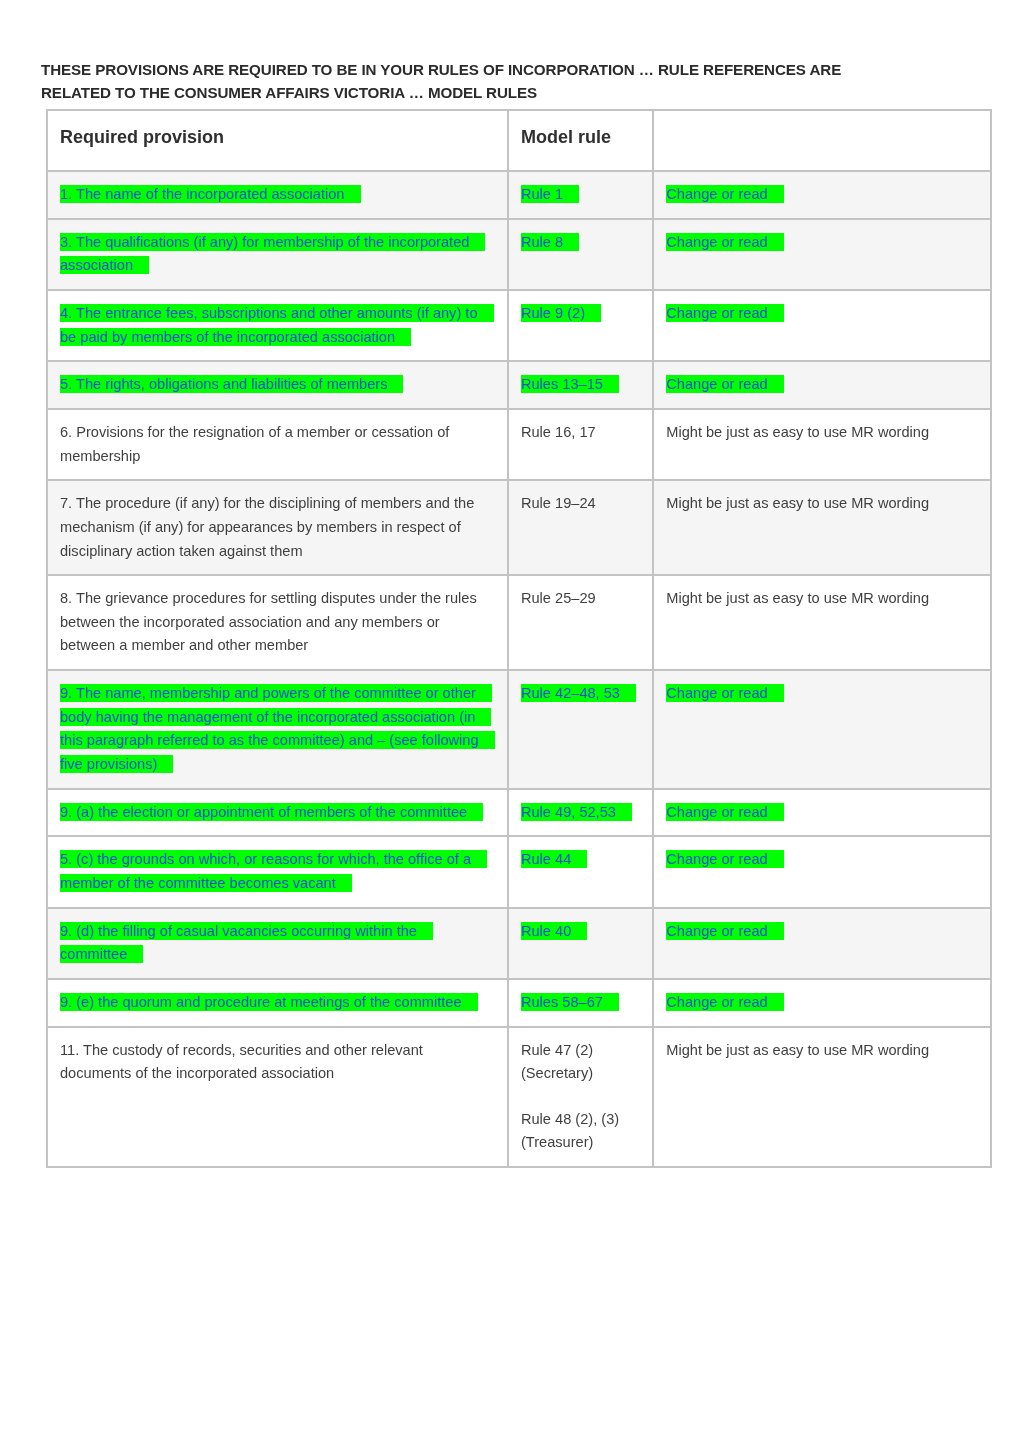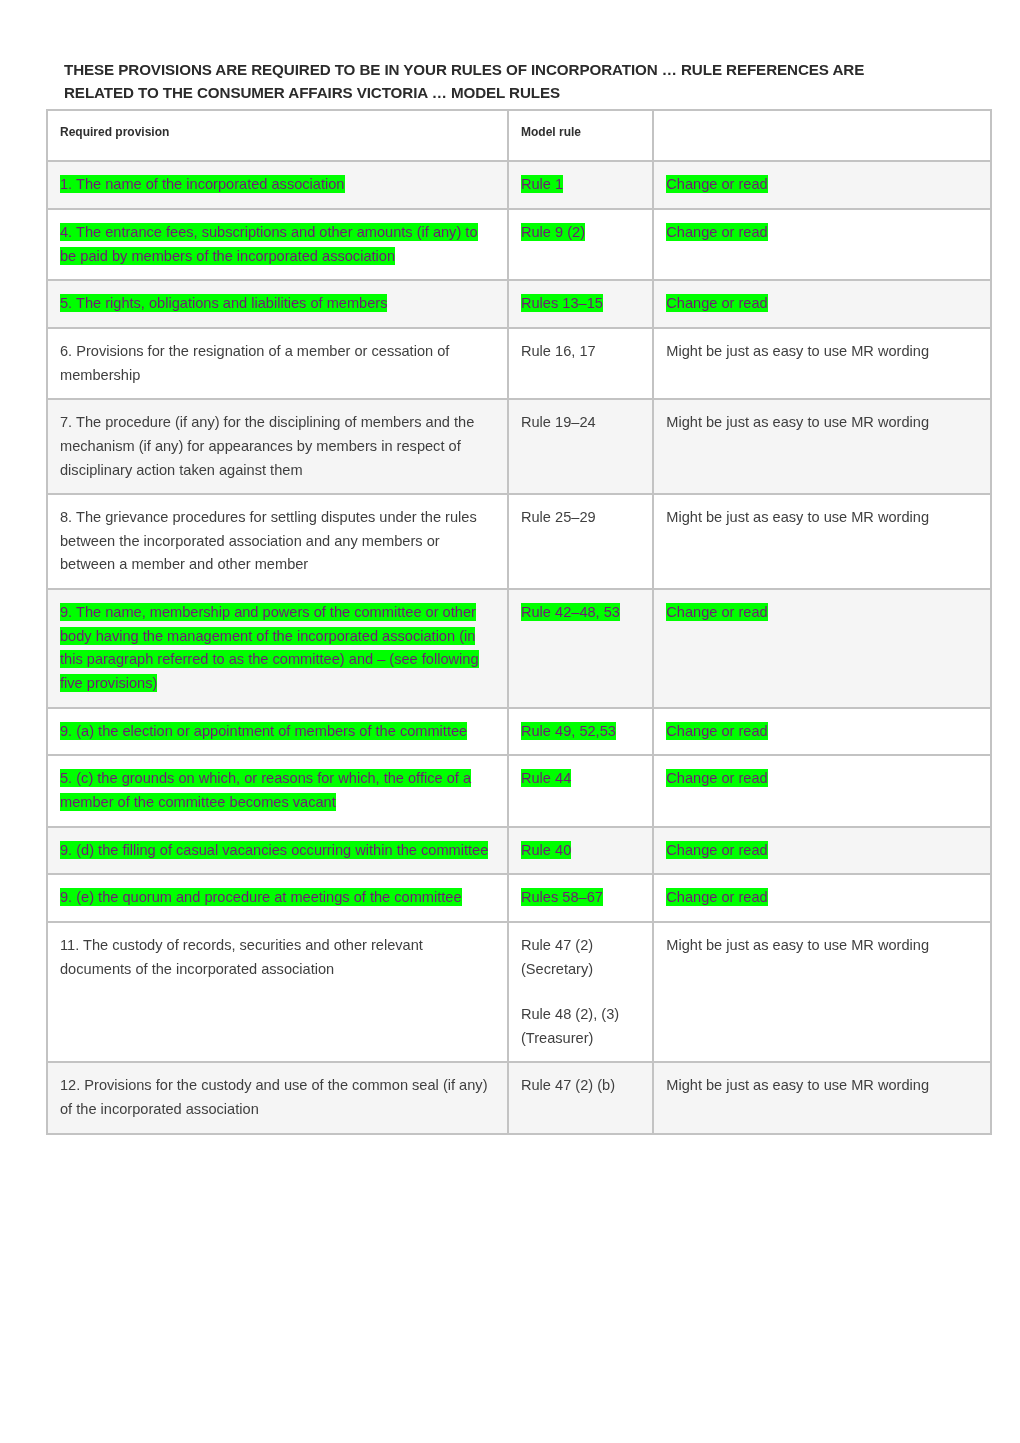--- a/index.html
+++ b/index.html
@@ -17,21 +17,21 @@
   .page {
     position: relative;
     width: 1020px;
     height: 1443px;
     box-sizing: border-box;
     padding: 0;
     overflow: hidden;
   }
   .doc-title {
     position: absolute;
-    left: 64px;
+    left: 41px;
     top: 58px;
     width: 880px;
     font-size: 15.2px;
     font-weight: bold;
     line-height: 1.52;
     letter-spacing: -0.1px;
     color: #2b2b2b;
     white-space: pre-line;
   }
   .table-wrap {
@@ -60,31 +60,31 @@
     color: #3f3f3f;
     text-align: left;
     font-weight: normal;
   }
   table.provisions thead th {
     font-weight: bold;
     color: #2f2f2f;
     background: #ffffff;
     padding-top: 12px;
     padding-bottom: 18px;
-    font-size: 12px;
+    font-size: 18px;
   }
   tr.shade > td { background: #f5f5f5; }
   tr.plain > td { background: #ffffff; }
 
   .hl {
     background: #00ff00;
-    color: #701a75;
+    color: #1d4ed8;
     box-decoration-break: clone;
     -webkit-box-decoration-break: clone;
-    padding: 1px 0 1px 0;
+    padding: 1px 16px 1px 0;
   }
   .gap { display: block; height: 22px; }
 </style>
 </head>
 <body>
 
 <div class="page">
 
   <div class="doc-title">THESE PROVISIONS ARE REQUIRED TO BE IN YOUR RULES OF INCORPORATION … RULE REFERENCES ARE
 RELATED TO THE CONSUMER AFFAIRS VICTORIA … MODEL RULES</div>
@@ -100,20 +100,25 @@
         <tr>
           <th>Required provision</th>
           <th>Model rule</th>
           <th></th>
         </tr>
       </thead>
       <tbody id="tbody">
           <tr class="shade">
             <td><span class="hl">1. The name of the incorporated association</span></td>
             <td><span class="hl">Rule 1</span></td>
+            <td><span class="hl">Change or read</span></td>
+          </tr>
+          <tr class="shade">
+            <td><span class="hl">3. The qualifications (if any) for membership of the incorporated association</span></td>
+            <td><span class="hl">Rule 8</span></td>
             <td><span class="hl">Change or read</span></td>
           </tr>
           <tr class="plain">
             <td><span class="hl">4. The entrance fees, subscriptions and other amounts (if any) to be paid by members of the incorporated association</span></td>
             <td><span class="hl">Rule 9 (2)</span></td>
             <td><span class="hl">Change or read</span></td>
           </tr>
           <tr class="shade">
             <td><span class="hl">5. The rights, obligations and liabilities of members</span></td>
             <td><span class="hl">Rules 13–15</span></td>
@@ -157,22 +162,17 @@
           <tr class="plain">
             <td><span class="hl">9. (e) the quorum and procedure at meetings of the committee</span></td>
             <td><span class="hl">Rules 58–67</span></td>
             <td><span class="hl">Change or read</span></td>
           </tr>
           <tr class="plain">
             <td><span class="">11. The custody of records, securities and other relevant documents of the incorporated association</span></td>
             <td><span class="">Rule 47 (2) (Secretary)</span><span class="gap"></span><span class="">Rule 48 (2), (3) (Treasurer)</span></td>
             <td><span class="">Might be just as easy to use MR wording</span></td>
           </tr>
-          <tr class="shade">
-            <td><span class="">12. Provisions for the custody and use of the common seal (if any) of the incorporated association</span></td>
-            <td><span class="">Rule 47 (2) (b)</span></td>
-            <td><span class="">Might be just as easy to use MR wording</span></td>
-          </tr>
         </tbody>
     </table>
   </div>
 
 </div>
 
 </body></html>

